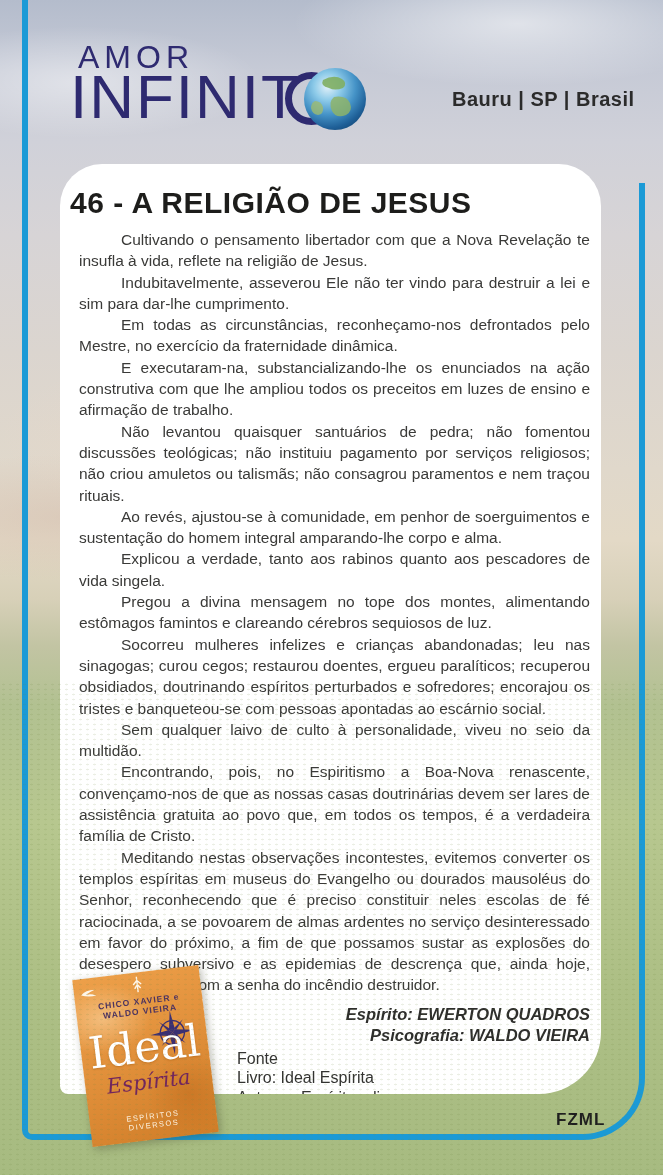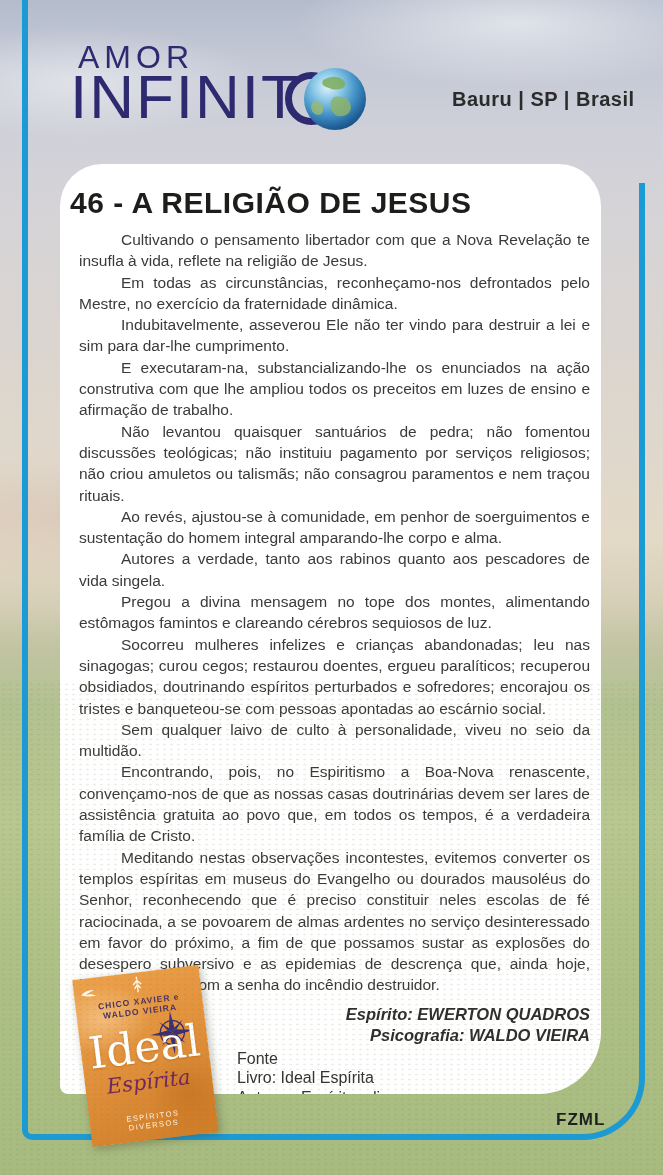--- a/index.html
+++ b/index.html
@@ -95,26 +95,26 @@
         <path fill="#9cba6f" opacity=".8" d="M12 34 q6 0 8 6 q1 7 -5 8 q-6 -1 -7 -7 q0 -5 4 -7z"></path>
       </svg>
     </div>
   </div>
   <div class="location">Bauru | SP | Brasil</div>
 
   <div class="card">
     <h1 class="card-title">46 - A RELIGIÃO DE JESUS</h1>
     <div class="body-text">
       <p>Cultivando o pensamento libertador com que a Nova Revelação te insufla à vida, reflete na religião de Jesus.</p>
+      <p>Indubitavelmente, asseverou Ele não ter vindo para destruir a lei e sim para dar-lhe cumprimento.</p>
       <p>Em todas as circunstâncias, reconheçamo-nos defrontados pelo Mestre, no exercício da fraternidade dinâmica.</p>
-      <p>Indubitavelmente, asseverou Ele não ter vindo para destruir a lei e sim para dar-lhe cumprimento.</p>
       <p>E executaram-na, substancializando-lhe os enunciados na ação construtiva com que lhe ampliou todos os preceitos em luzes de ensino e afirmação de trabalho.</p>
       <p>Não levantou quaisquer santuários de pedra; não fomentou discussões teológicas; não instituiu pagamento por serviços religiosos; não criou amuletos ou talismãs; não consagrou paramentos e nem traçou rituais.</p>
       <p>Ao revés, ajustou-se à comunidade, em penhor de soerguimentos e sustentação do homem integral amparando-lhe corpo e alma.</p>
-      <p>Autores a verdade, tanto aos rabinos quanto aos pescadores de vida singela.</p>
+      <p>Explicou a verdade, tanto aos rabinos quanto aos pescadores de vida singela.</p>
       <p>Pregou a divina mensagem no tope dos montes, alimentando estômagos famintos e clareando cérebros sequiosos de luz.</p>
       <p>Socorreu mulheres infelizes e crianças abandonadas; leu nas sinagogas; curou cegos; restaurou doentes, ergueu paralíticos; recuperou obsidiados, doutrinando espíritos perturbados e sofredores; encorajou os tristes e banqueteou-se com pessoas apontadas ao escárnio social.</p>
       <p>Sem qualquer laivo de culto à personalidade, viveu no seio da multidão.</p>
       <p>Encontrando, pois, no Espiritismo a Boa-Nova renascente, convençamo-nos de que as nossas casas doutrinárias devem ser lares de assistência gratuita ao povo que, em todos os tempos, é a verdadeira família de Cristo.</p>
       <p>Meditando nestas observações incontestes, evitemos converter os templos espíritas em museus do Evangelho ou dourados mausoléus do Senhor, reconhecendo que é preciso constituir neles escolas de fé raciocinada, a se povoarem de almas ardentes no serviço desinteressado em favor do próximo, a fim de que possamos sustar as explosões do desespero subversivo e as epidemias de descrença que, ainda hoje, lavram na Terra com a senha do incêndio destruidor.</p>
     </div>
     <div class="attribution">
       <div>Espírito: EWERTON QUADROS</div>
       <div>Psicografia: WALDO VIEIRA</div>
     </div>

